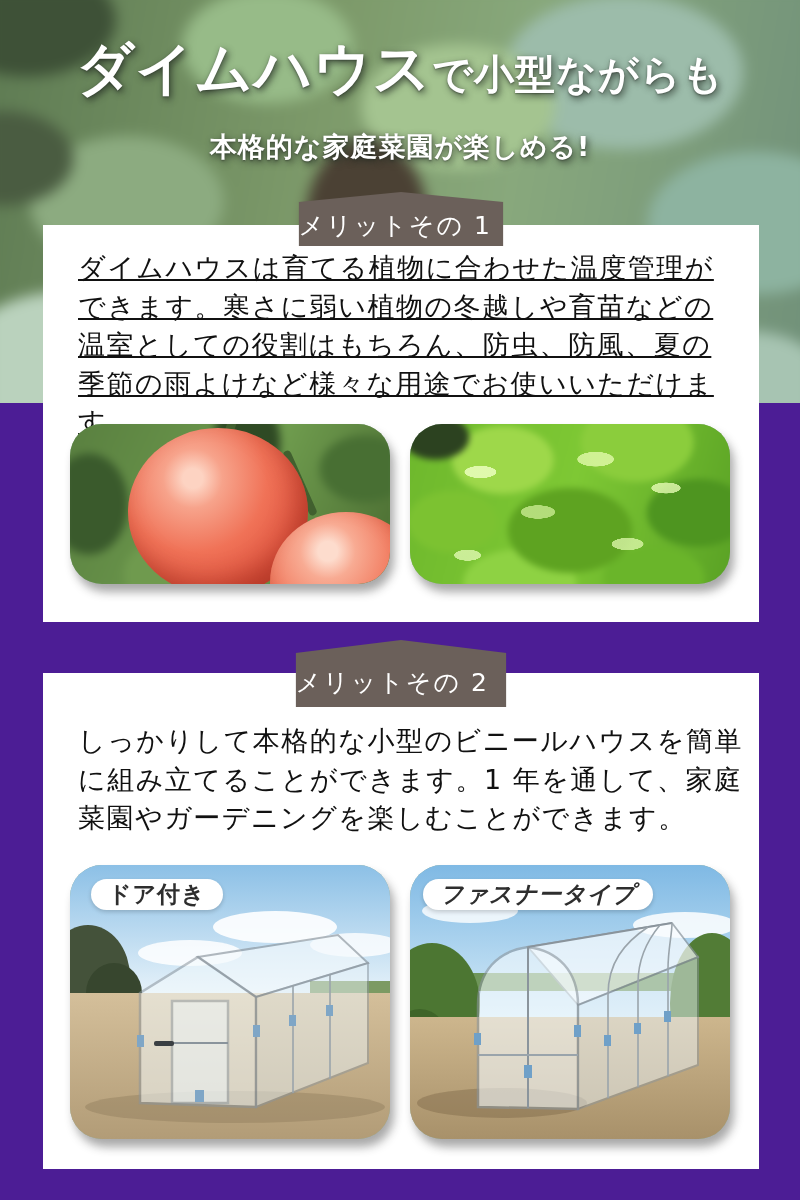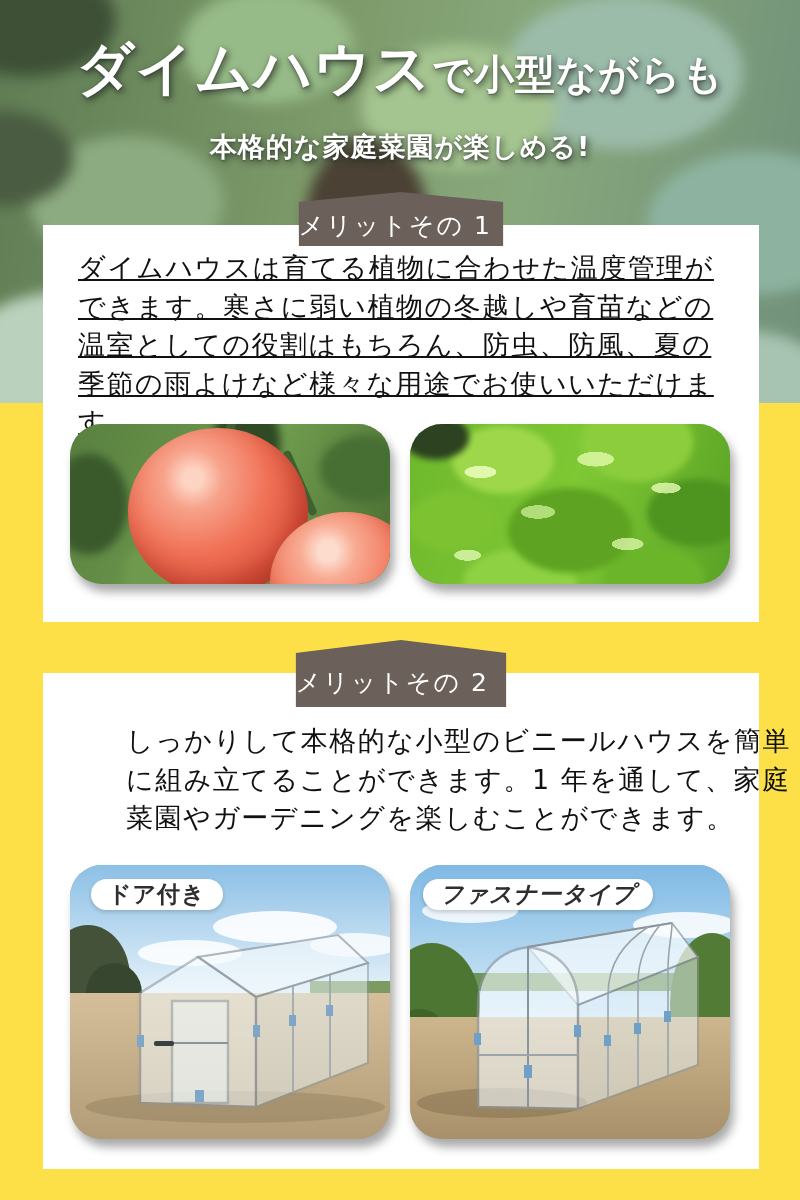--- a/index.html
+++ b/index.html
@@ -1,18 +1,18 @@
 <!DOCTYPE html>
 <html><head>
 <meta charset="utf-8">
 <style>
   * { margin:0; padding:0; box-sizing:border-box; }
   html,body { width:800px; }
   body { font-family:"DejaVu Sans","Liberation Sans",sans-serif; }
-  .page { position:relative; width:800px; height:1200px; overflow:hidden; background:#fde047; }
+  .page { position:relative; width:800px; height:1200px; overflow:hidden; background:#4c1d95; }
 
   
   .hero { position:absolute; left:0; top:0; width:800px; height:403px; overflow:hidden; background:#7a946c; }
   .hero-photo { position:absolute; inset:-14px; filter:blur(7px);
     background:
       radial-gradient(150px 95px at 5% 8%,  #3e5137 0 58%, transparent 60%),
       radial-gradient(120px 80px at 2% 40%,  #4a5c41 0 58%, transparent 60%),
       radial-gradient(170px 115px at 17% 50%, #8cab80 0 56%, transparent 58%),
       radial-gradient(200px 130px at 10% 88%, #bad2bd 0 56%, transparent 58%),
       radial-gradient(150px 100px at 34% 14%, #97bb88 0 56%, transparent 58%),
@@ -41,21 +41,21 @@
   .badge { position:absolute; left:50%; transform:translateX(-50%); color:#fff;
     text-align:left; font-weight:normal; letter-spacing:2px; }
   .badge-shape1 { top:-33px; width:205px; height:54px; padding-top:17px; font-size:25px;
     background:#6b605a; clip-path:polygon(0 10px,50% 0,100% 10px,100% 100%,0 100%); }
   .badge-shape2 { top:-33px; width:211px; height:67px; padding-top:26px; font-size:25px;
     background:#6b605a; clip-path:polygon(0 13px,50% 0,100% 13px,100% 100%,0 100%); }
 
   .merit-body { position:absolute; left:35px; width:670px; white-space:pre-line;
     color:#111; font-size:27px; line-height:38.5px; font-weight:500; letter-spacing:1.5px; }
   .card1 .merit-body { top:24px;text-decoration:underline; }
-  .card2 .merit-body { top:49px;margin-left:48px; }
+  .card2 .merit-body { top:49px; }
 
   .photo { position:absolute; width:320px; overflow:hidden;
     box-shadow:4px 8px 10px rgba(40,40,40,.4); background:#8faf93;border-radius:32px; }
   .card1 .photo { top:199px; height:160px; }
   .card2 .photo { top:192px; height:274px; }
   .photo-left { left:27px; } .photo-right { left:367px; }
 
   
   .tomato-bg { position:absolute; inset:-8px; filter:blur(4px);
     background:

